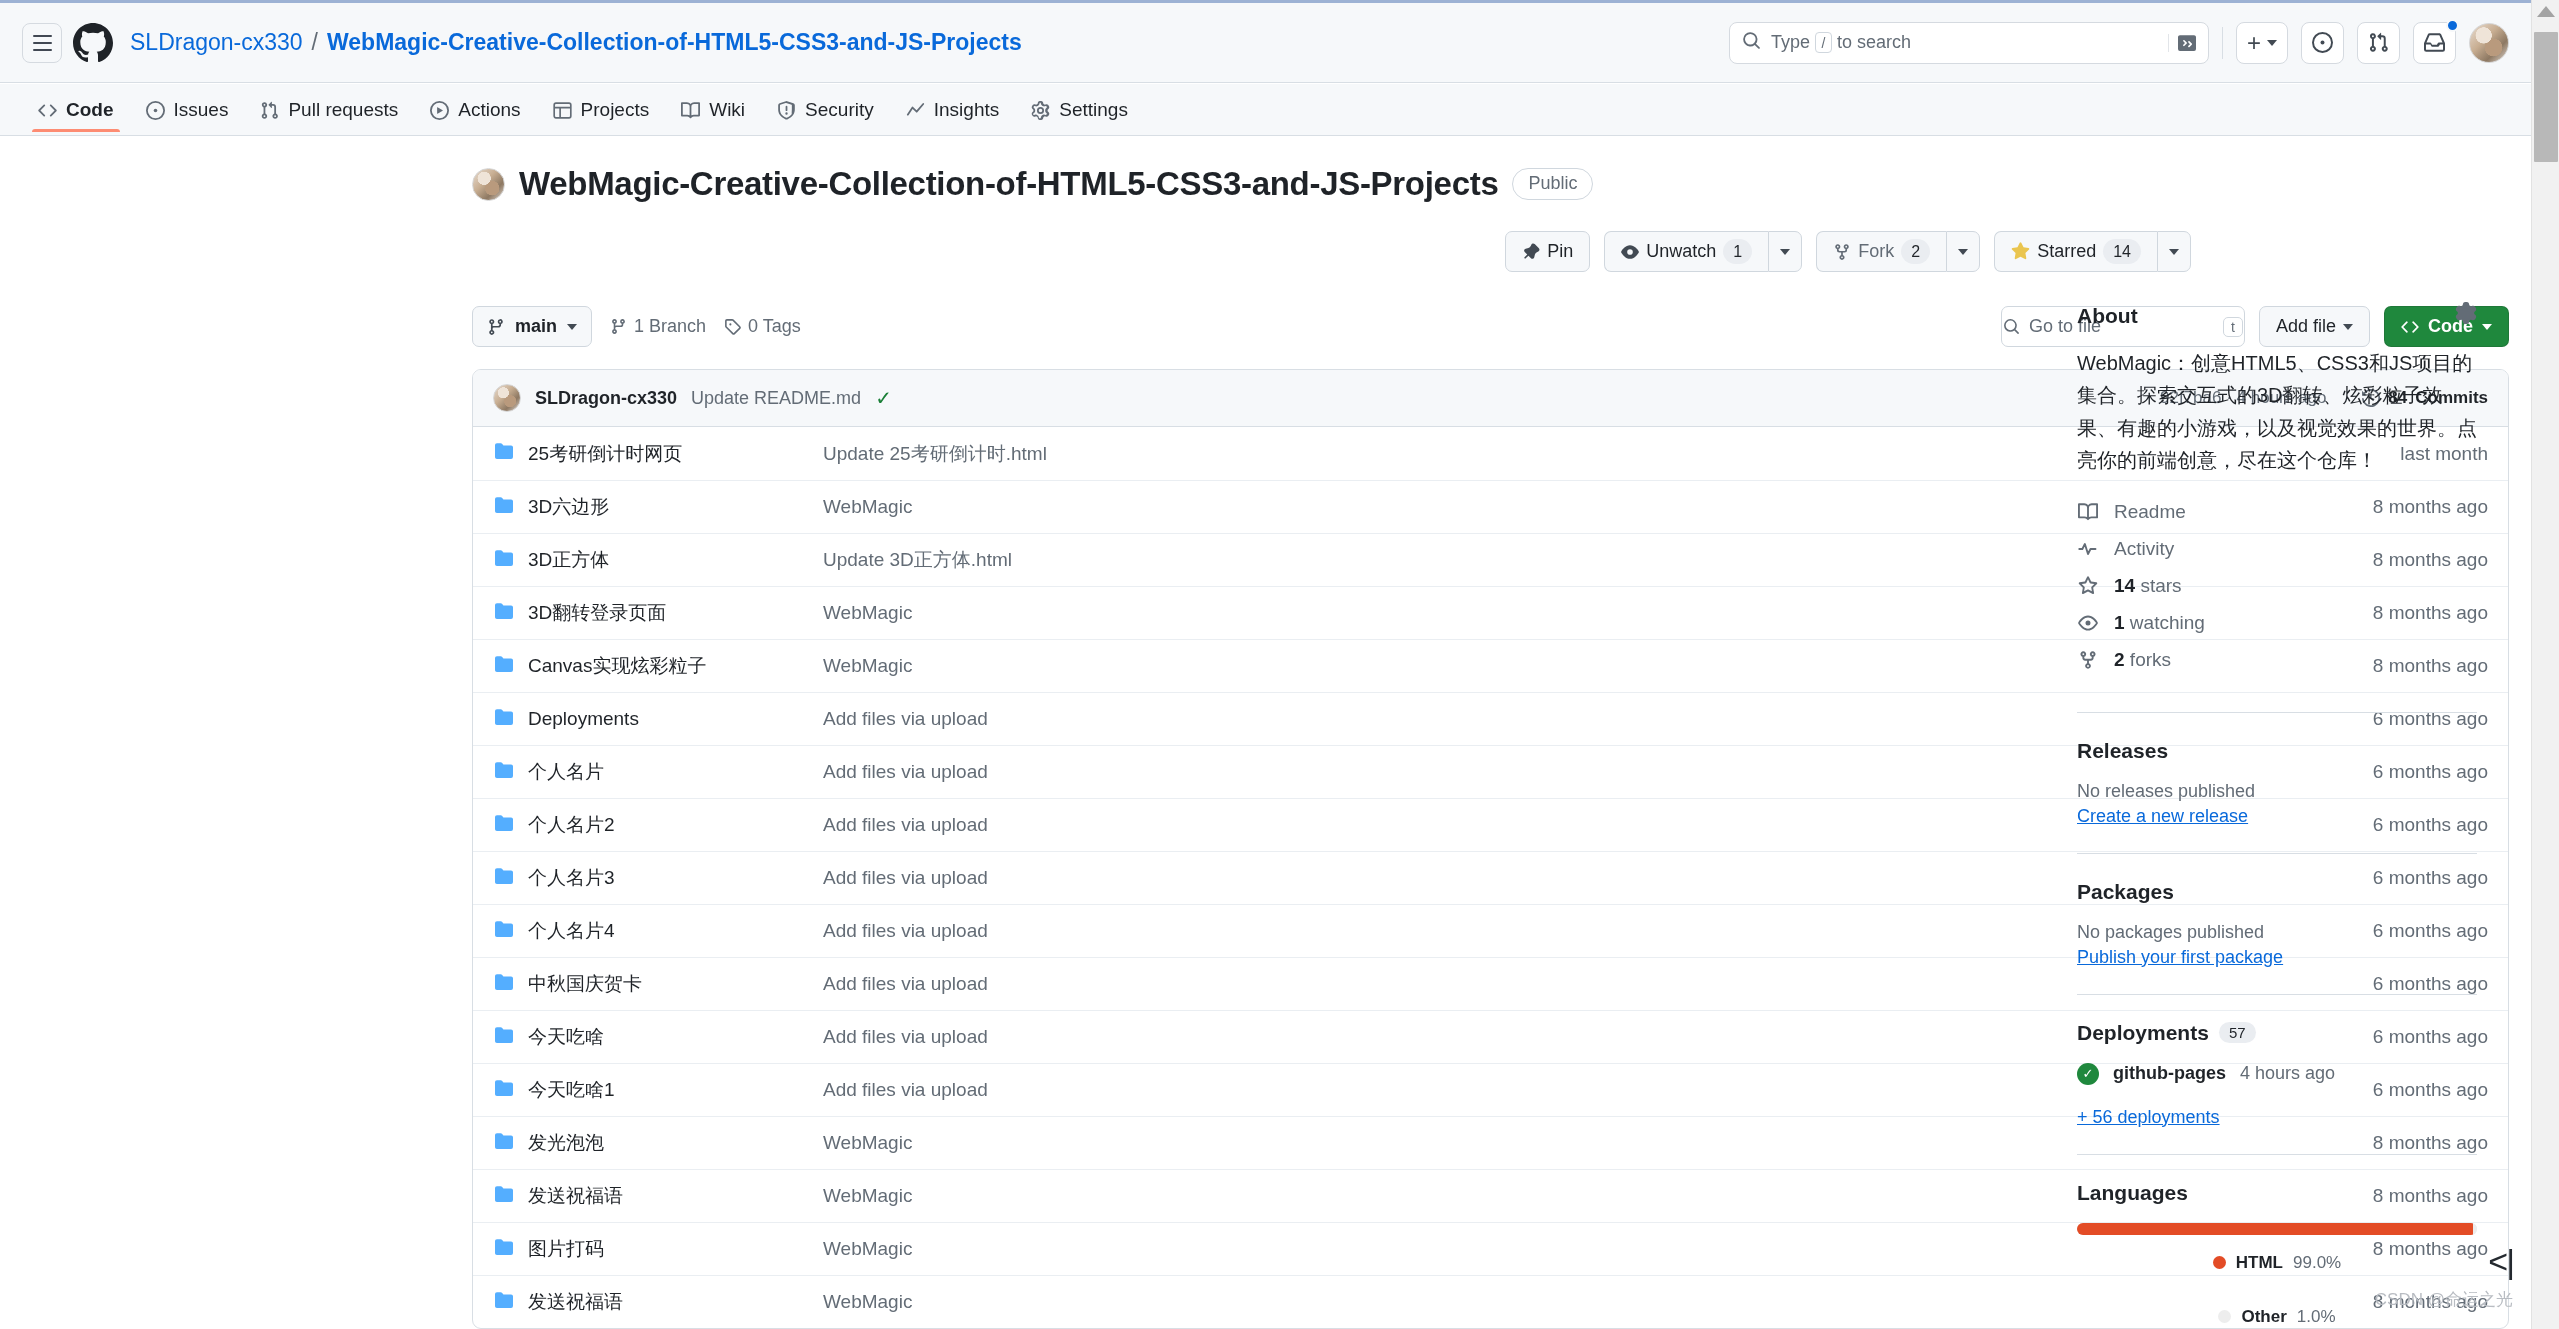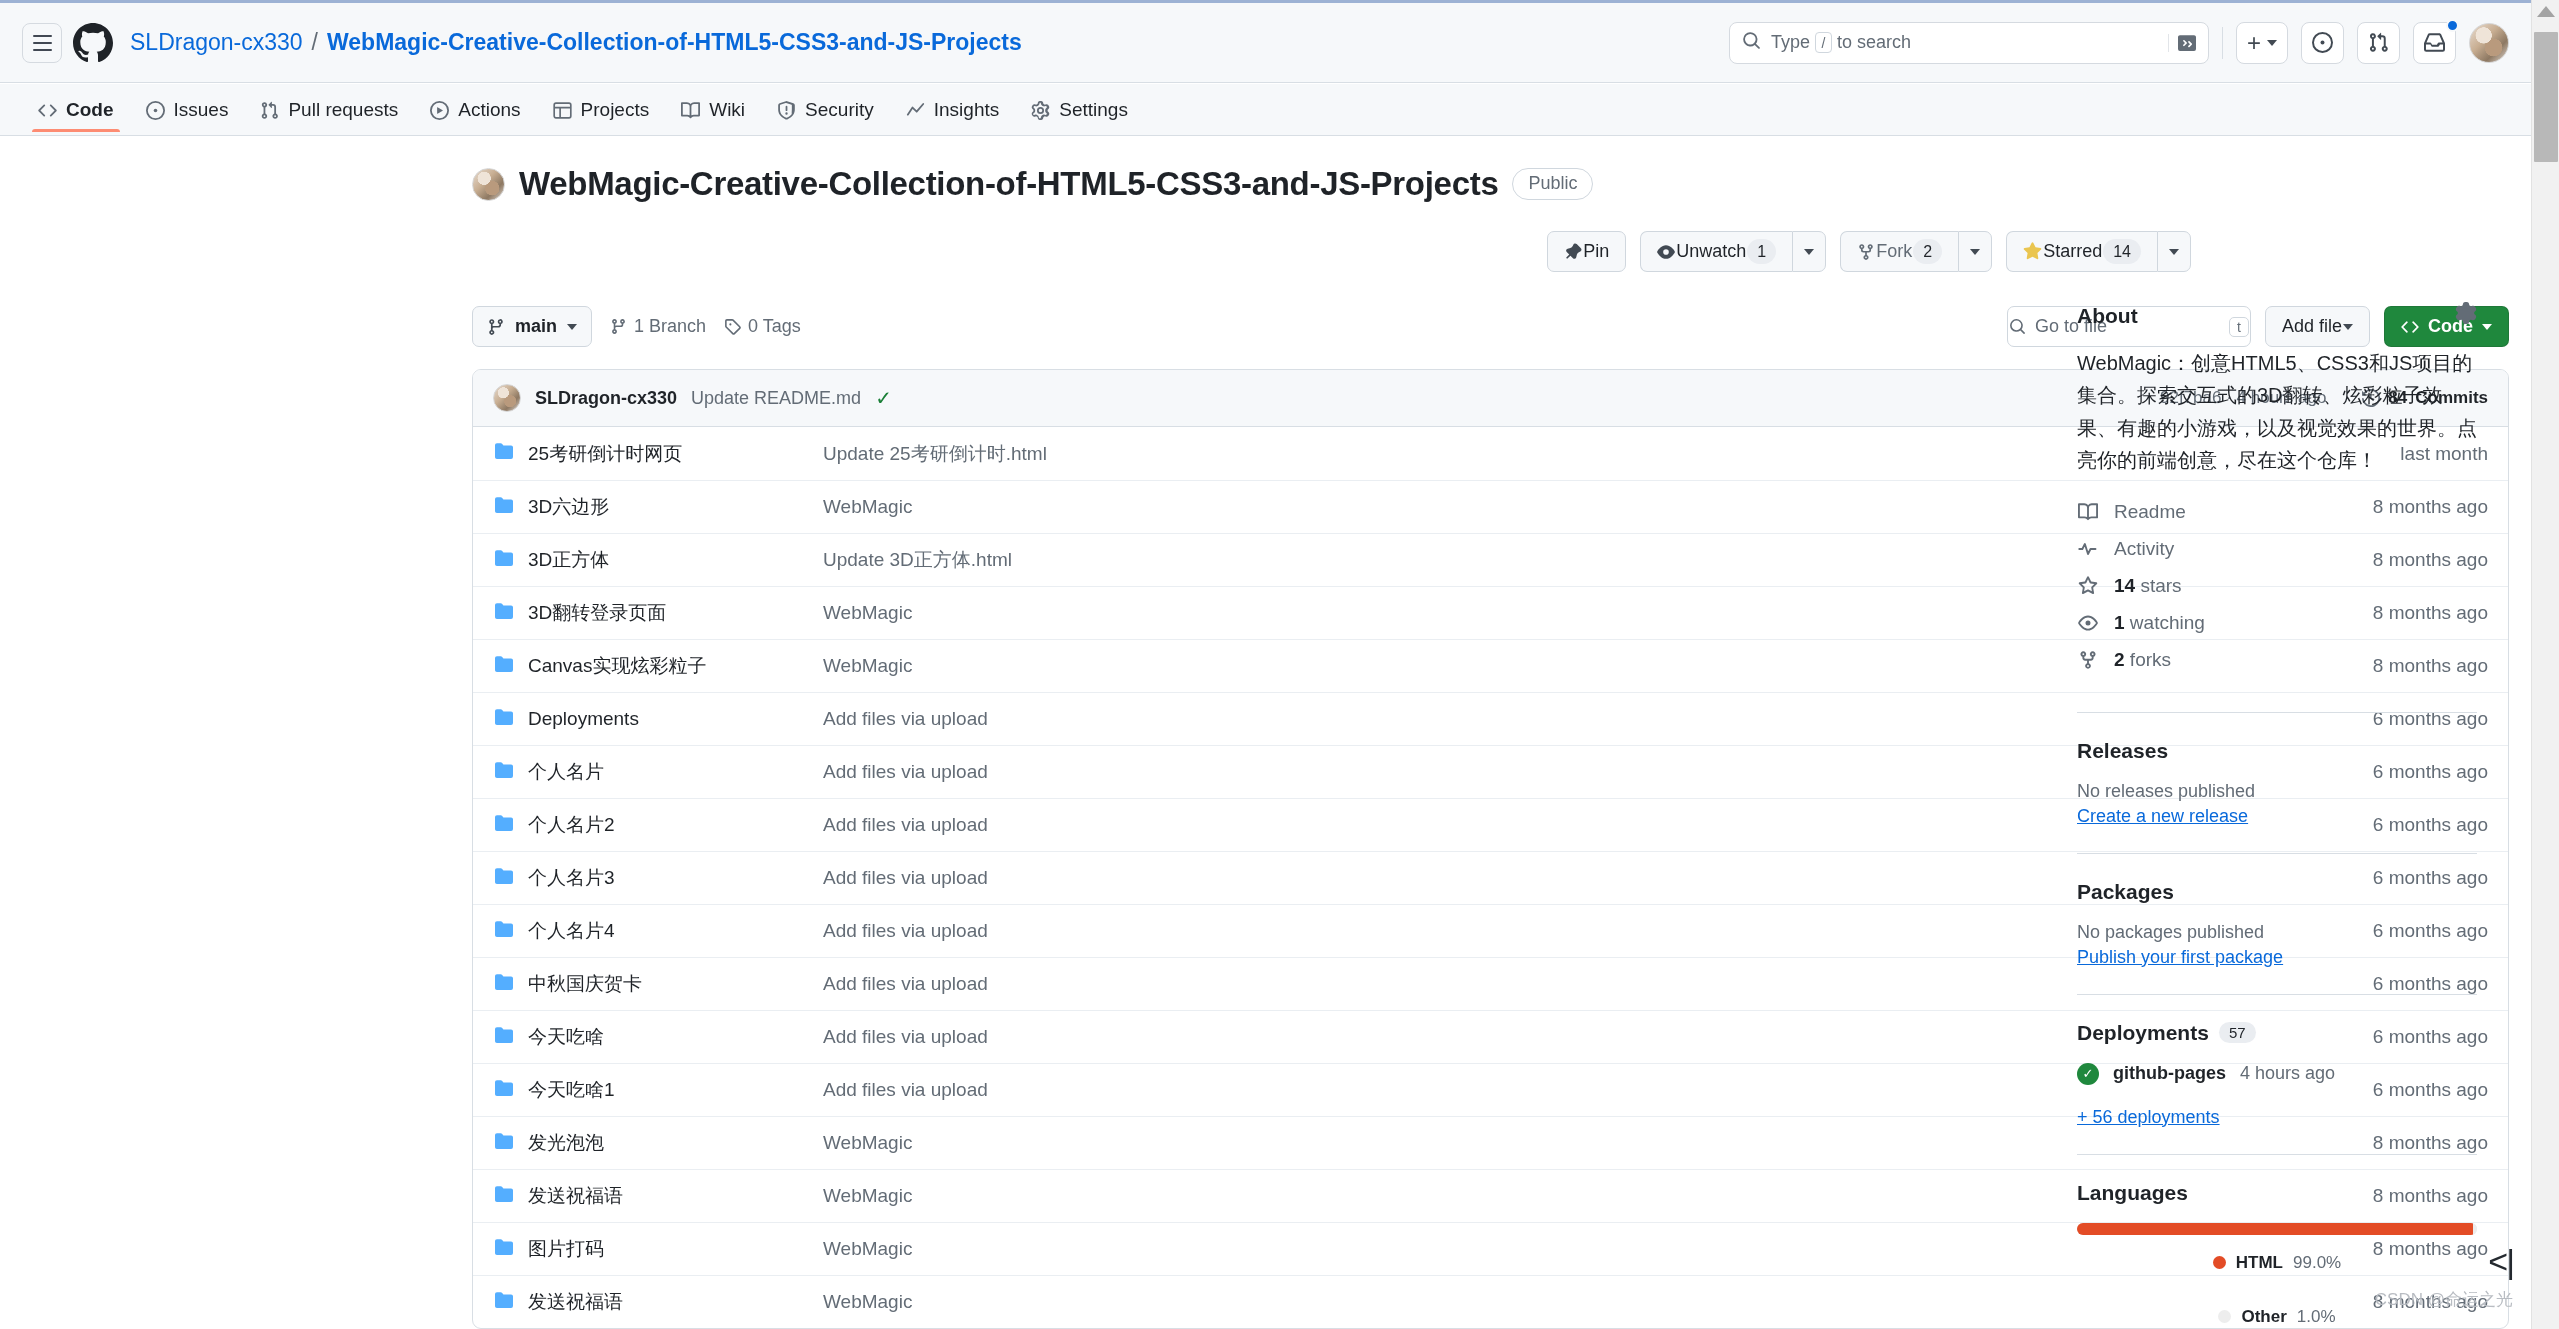--- a/index.html
+++ b/index.html
@@ -95,21 +95,21 @@
       linear-gradient(135deg, #e8ddd2 0%, #c8ae92 40%, #8d7862 70%, #e6ddd4 100%);
     border: 1px solid #d6d6d6;
   }
   .repo-name { font-size: 33px; font-weight: 700; color: #1f2328; letter-spacing: -0.3px; }
   .visibility-badge {
     font-size: 18px; color: #636c76; border: 1px solid #d0d7de; border-radius: 30px; padding: 3px 15px 4px 15px; line-height: 1.3;
   }
 
   .repo-actions { display: flex; justify-content: flex-end; gap: 14px; margin-top: 28px; padding-right: 318px; }
   .btn {
-    display: inline-flex; align-items: center; gap: 1px; height: 41px; padding: 0 16px;
+    display: inline-flex; align-items: center; gap: 7px; height: 41px; padding: 0 16px;
     border: 1px solid #d0d7de; border-radius: 7px; background: #f6f8fa; font-size: 18px; color: #1f2328; white-space: nowrap;
   }
   .btn-group { display: inline-flex; }
   .btn-group .btn:first-child { border-top-right-radius: 0; border-bottom-right-radius: 0; border-right: none; }
   .btn-group .btn:last-child { border-top-left-radius: 0; border-bottom-left-radius: 0; padding: 0 11px; }
   .counter {
     background: #eaedf1; border-radius: 20px; padding: 1px 10px; font-size: 16px; color: #1f2328; font-weight: 500; line-height: 1.45;
   }
   .caret { width: 0; height: 0; border-left: 5px solid transparent; border-right: 5px solid transparent; border-top: 6px solid #424a53; }
   .fork-label { color: #636c76; }

